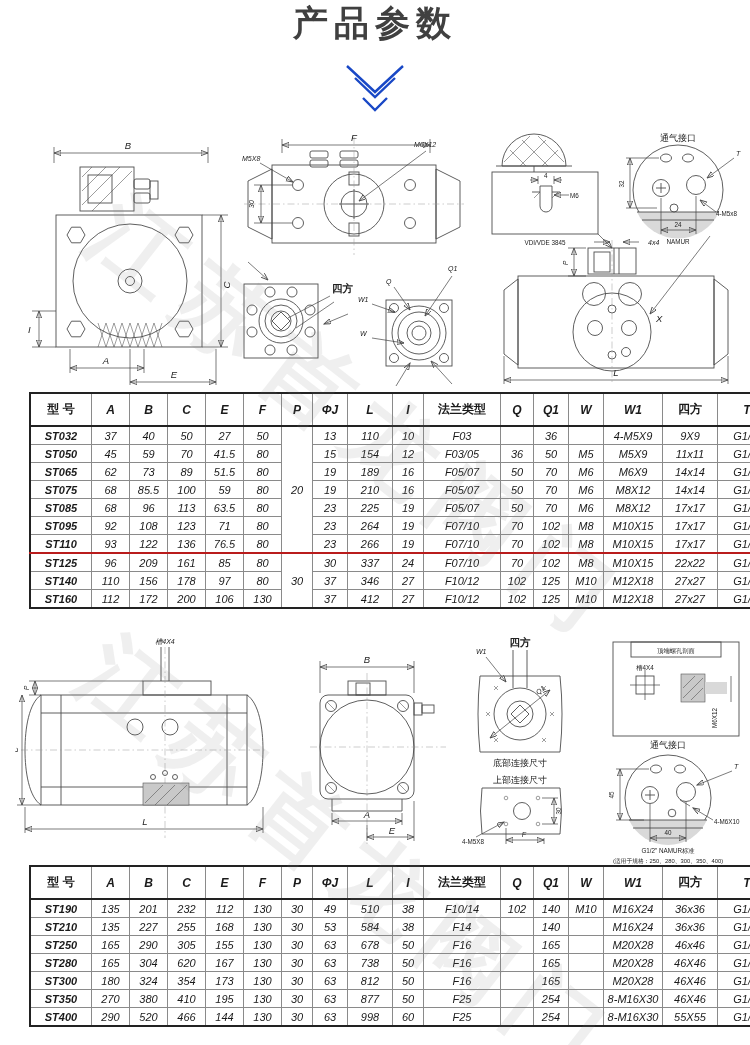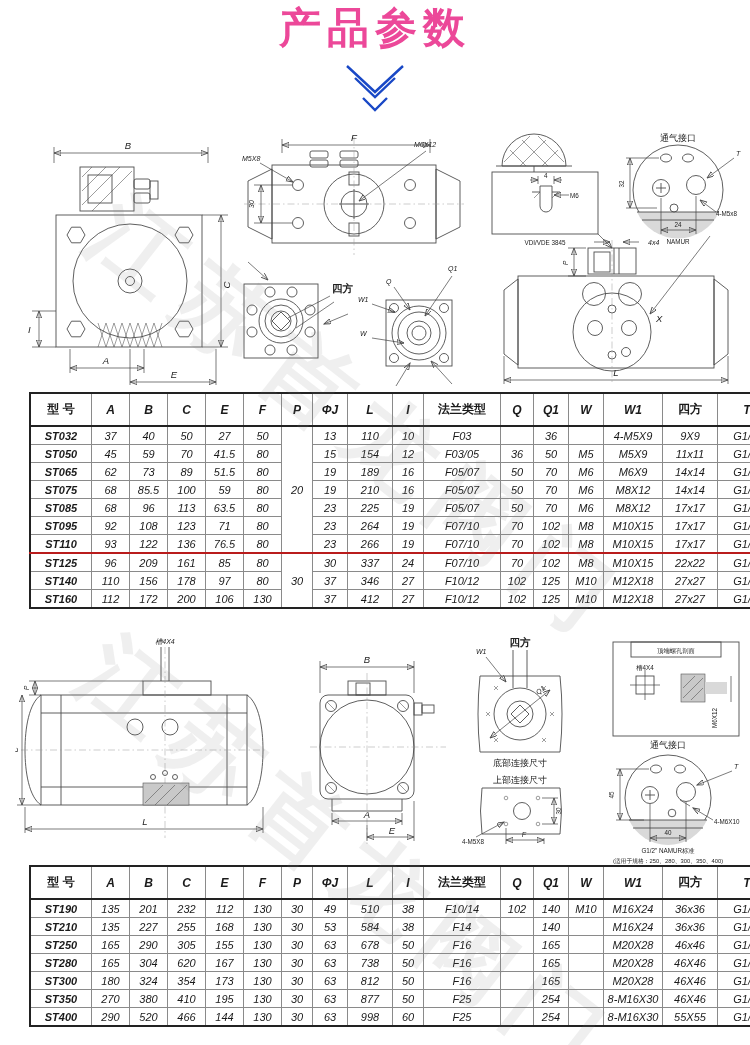--- a/index.html
+++ b/index.html
@@ -1,19 +1,19 @@
 <!DOCTYPE html>
 <html><head>
 <meta charset="utf-8">
 <style>
   html,body{margin:0;padding:0;background:#ffffff;}
   .page{position:relative;width:750px;height:1045px;background:#fff;overflow:hidden;
         font-family:"Liberation Sans","DejaVu Sans",sans-serif;color:#1a1a1a;}
   .title{position:absolute;top:0px;left:0;width:100%;text-align:center;margin:0;
-         font-size:42px;font-weight:bold;letter-spacing:6px;color:#ec4899;}
+         font-size:35px;font-weight:bold;letter-spacing:6px;color:#404040;}
   .chev{position:absolute;left:339px;top:64px;}
   .chev polyline{fill:none;stroke:#1948c6;stroke-width:2.4;}
   .watermark{position:absolute;font-size:92px;font-weight:bold;color:rgba(130,130,130,0.13);
              white-space:nowrap;letter-spacing:16px;transform:rotate(38deg);
              transform-origin:left top;pointer-events:none;z-index:6;}
   .wm1{left:140px;top:170px}
   .wm2{left:130px;top:610px}
 
   table.spec{position:absolute;left:29px;width:692px;border-collapse:collapse;
              table-layout:fixed;z-index:2;border:2px solid #222;}

